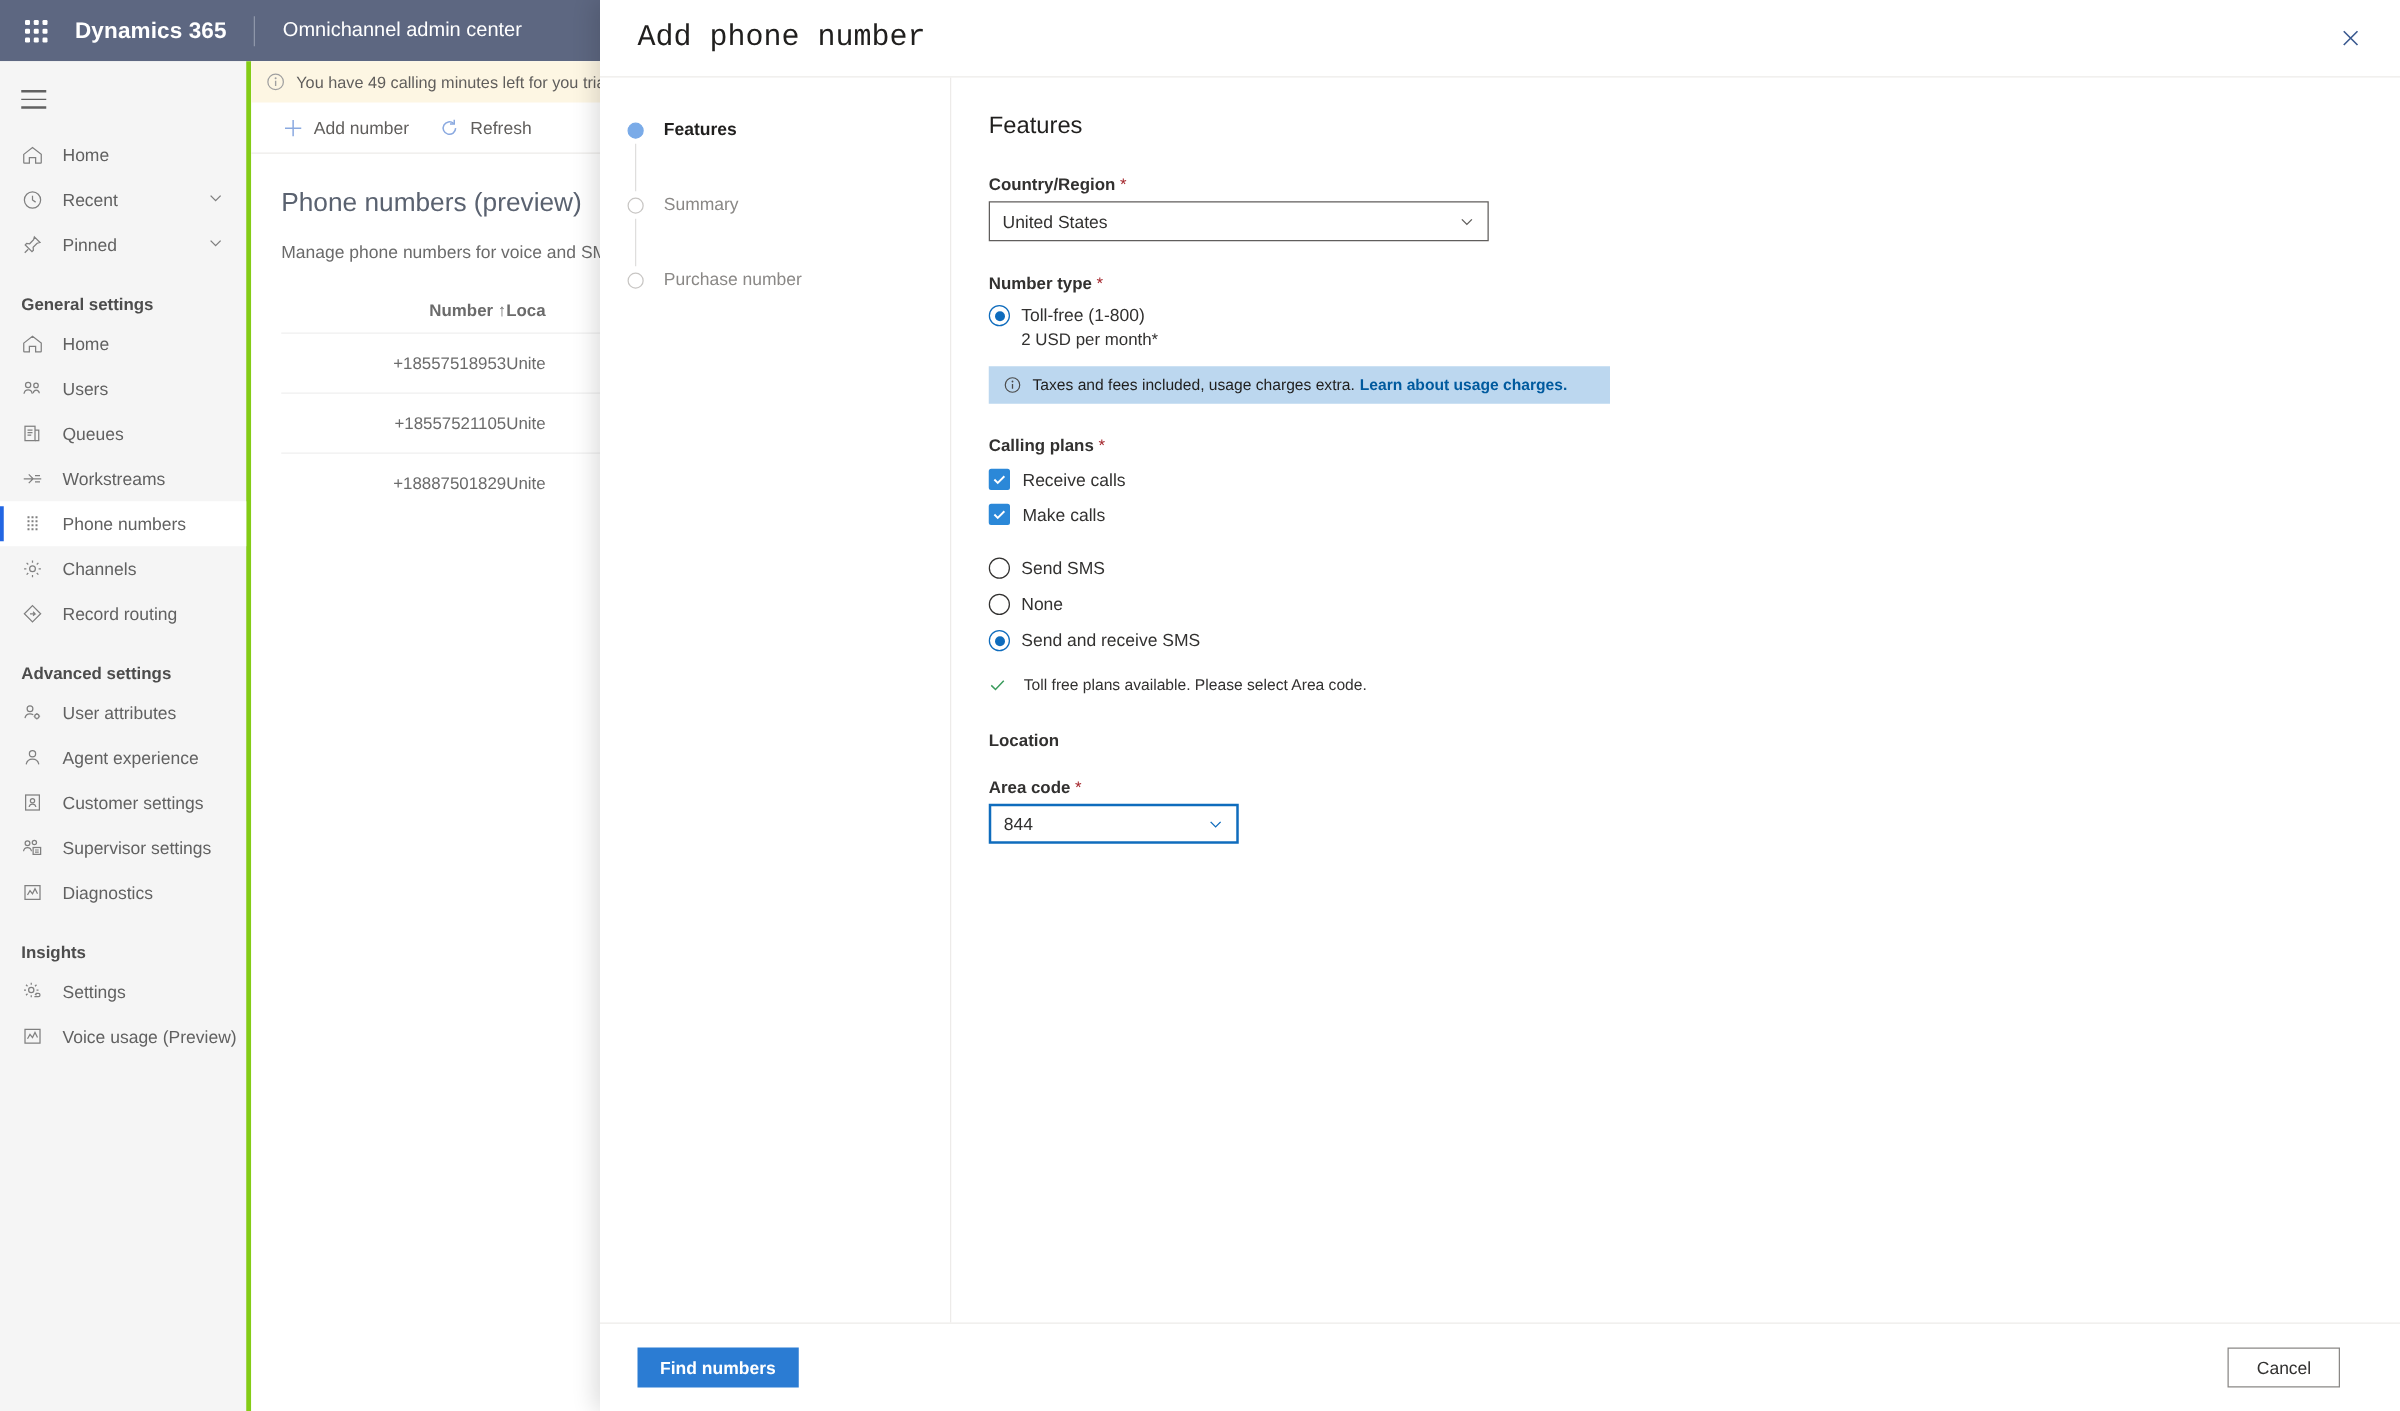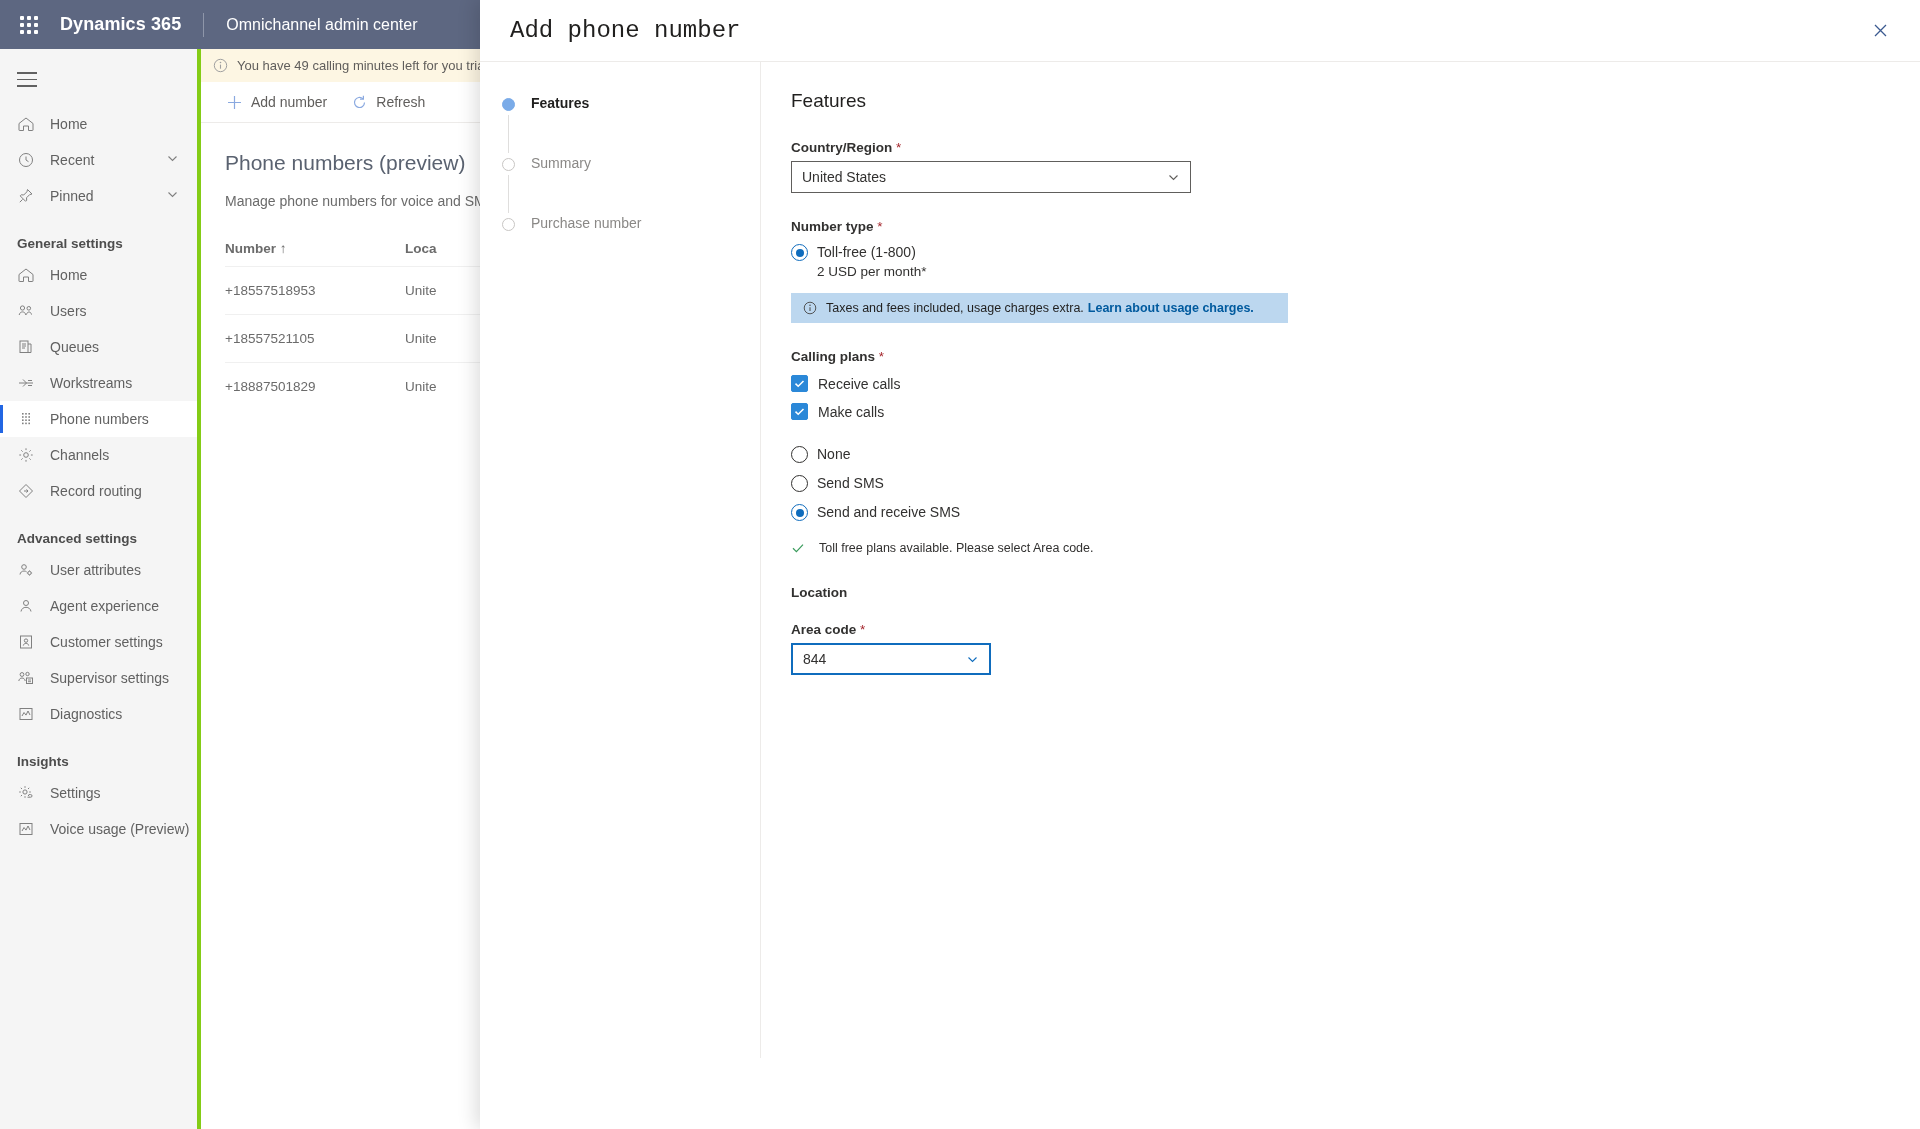--- a/index.html
+++ b/index.html
@@ -54,21 +54,21 @@
     height: 33px; background: #fdf6e3; display: flex; align-items: center;
     padding-left: 12px; color: #605e5c; font-size: 13px;
   }
   .cmdbar { height: 41px; display: flex; align-items: center; padding-left: 25px; border-bottom: 1px solid #edebe9; }
   .cmd { display: flex; align-items: center; color: #605e5c; font-size: 14px; margin-right: 24px; cursor: pointer; }
   .cmd .gl { color: #8aa9e0; font-size: 17px; margin-right: 8px; display: inline-flex; }
   .page-title { font-size: 21px; color: #5a6270; padding: 28px 0 0 24px; font-weight: normal; }
   .page-desc { font-size: 14px; color: #6b6b6b; padding: 18px 0 0 24px; }
   .grid-head { display: flex; margin: 32px 0 0 24px; color: #6b6b6b; font-size: 13.5px; font-weight: bold; }
   .grid-head div { padding-bottom: 10px; }
-  .col-number { width: 180px; }
+  .col-number { width: 180px; text-align: right; }
   .col-loc { width: 220px; }
   .grid-row { display: flex; margin-left: 24px; border-top: 1px solid #f0f0f0; color: #6b6b6b; font-size: 13.5px; }
   .grid-row div { padding: 16px 0; }
 
   
   .dialog {
     position: absolute; top: 0; left: 480px; width: 1440px; height: 1129px;
     background: #ffffff; box-shadow: -4px 0 18px rgba(0,0,0,.14);
   }
   .dlg-header { height: 61px; display: flex; align-items: center; padding: 0 24px 0 30px; }
@@ -526,25 +526,25 @@
                 </svg>
             </span>
             <span class="check-label">Make calls</span>
           </div>
         </div>
 
         <div class="group">
           <div class="radio-stack">
             <div class="radio-opt">
               <span class="radio"></span>
-              <span class="radio-label">None</span>
+              <span class="radio-label">Send SMS</span>
             </div>
             <div class="radio-opt">
               <span class="radio"></span>
-              <span class="radio-label">Send SMS</span>
+              <span class="radio-label">None</span>
             </div>
             <div class="radio-opt">
               <span class="radio checked"></span>
               <span class="radio-label">Send and receive SMS</span>
             </div>
           </div>
           <div class="validation">
             <span class="vchk">
               <svg width="14" height="14" viewBox="0 0 14 14">
                   <path d="M2 7.3 5.4 10.6 12 3.6" fill="none" stroke="#3a9b5c" stroke-width="1.2"></path>
@@ -563,15 +563,19 @@
           <span class="val">844</span>
           <span class="chev">
             <svg width="13" height="13" viewBox="0 0 13 13">
                 <path d="M2.5 4.5 6.5 8.5 10.5 4.5" fill="none" stroke="#0f6cbd" stroke-width="1.1"></path>
               </svg>
           </span>
         </div>
       </div>
     </div>
 
+    <div class="dlg-footer">
+      <button class="btn-primary">Find numbers</button>
+      <button class="btn-secondary">Cancel</button>
+    </div>
   </div>
 
 </div>
 
 </body></html>

